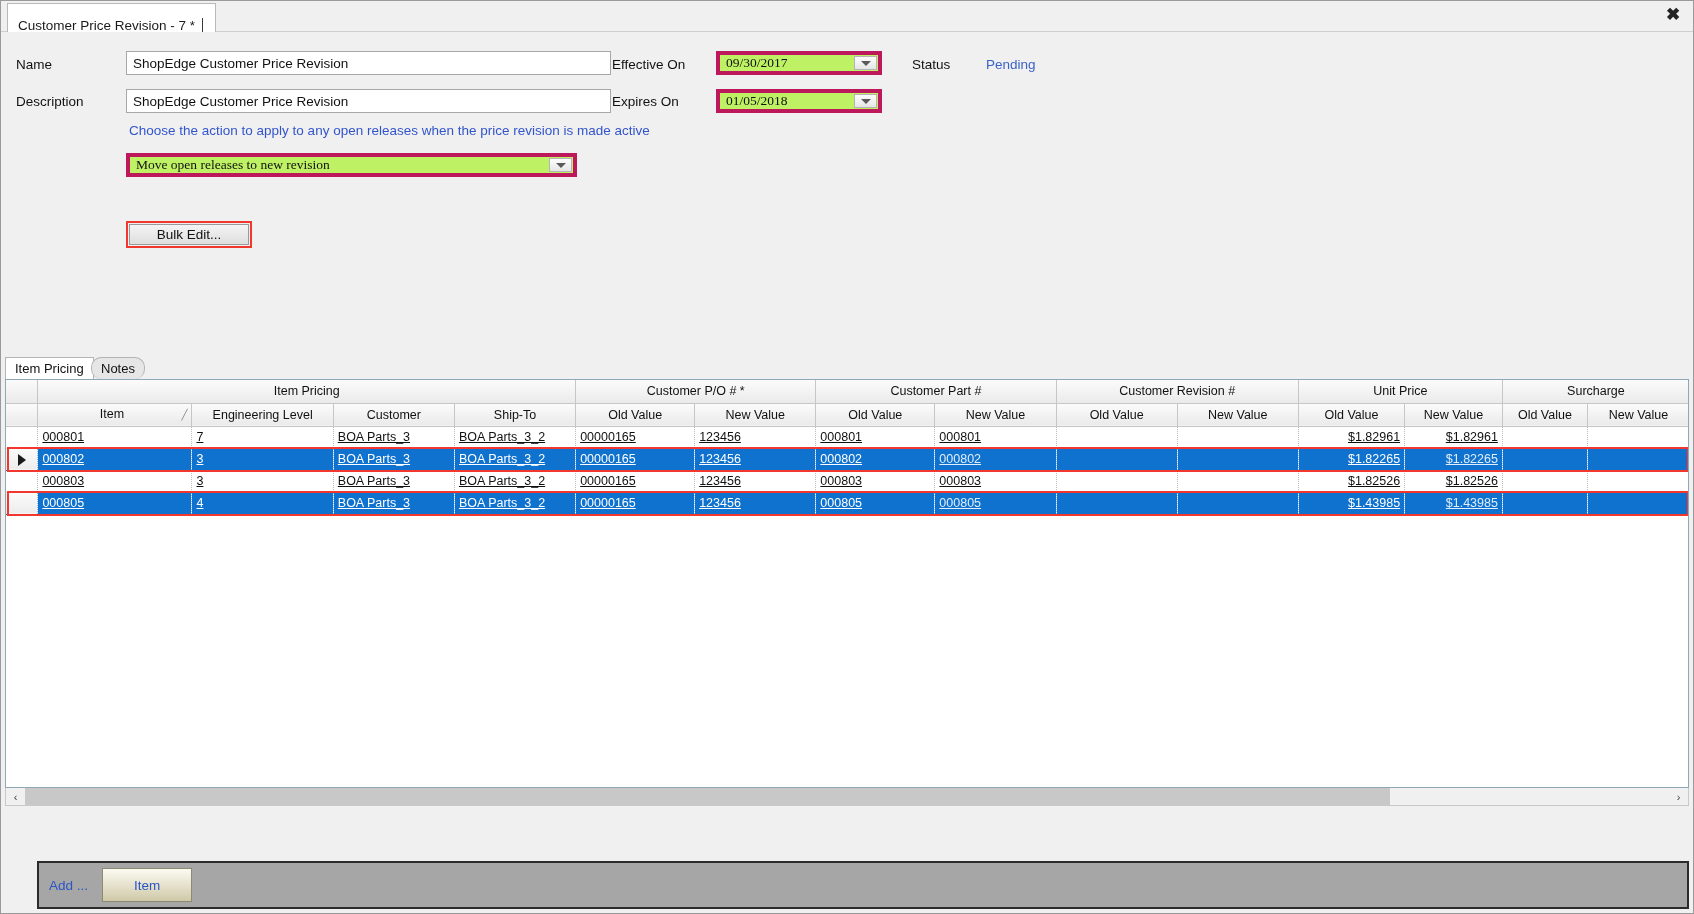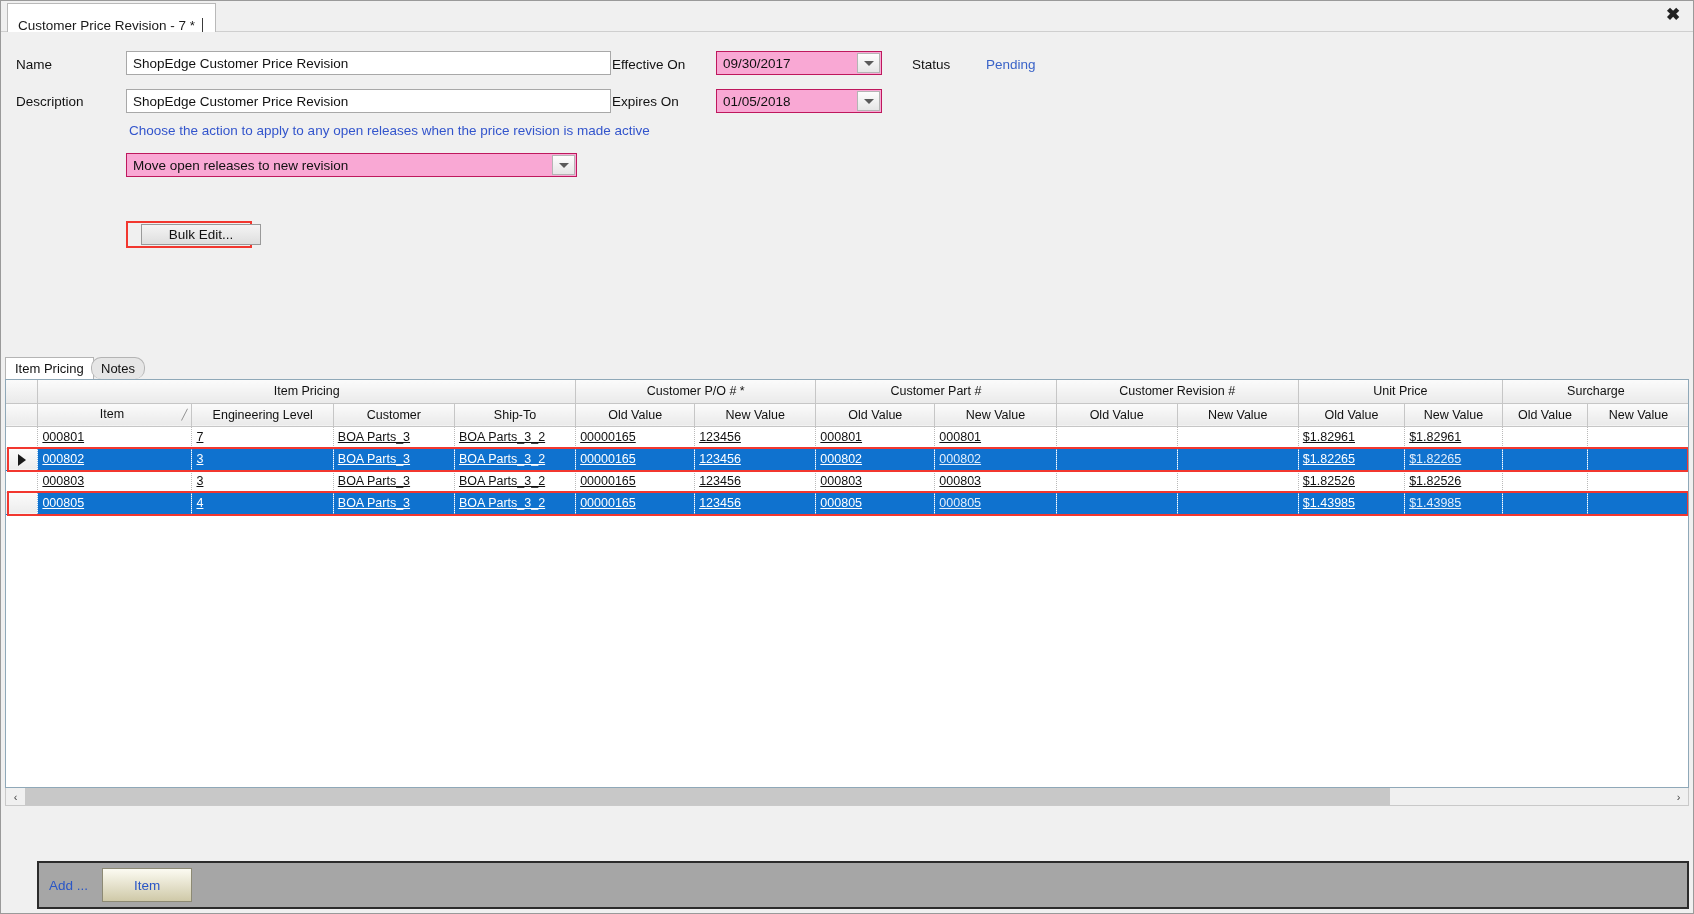--- a/index.html
+++ b/index.html
@@ -78,26 +78,27 @@
     padding: 0 6px;
     font-size: 13.5px;
     font-family: "Liberation Sans", sans-serif;
     color: #111;
     line-height: 22px;
     outline: none;
   }
   .combo {
     position: absolute;
     height: 24px;
-    background: #f9a8d4;
-    border: 1px solid #be185d;
+    background: #bef264;
+    border: 4px solid #be185d;
     display: flex;
     align-items: center;
     font-size: 13.5px;
     color: #111;
+    font-family: Liberation Serif, serif;
   }
   .combo .val {
     flex: 1;
     padding: 0 6px;
     white-space: nowrap;
     overflow: hidden;
   }
   .combo .arrowbtn {
     width: 23px;
     align-self: stretch;
@@ -135,21 +136,20 @@
     background: transparent;
   }
   .bulk-btn {
     width: 100%; height: 100%;
     background: linear-gradient(#f4f4f4, #dedede);
     border: 1px solid #9a9a9a;
     font-size: 13.5px;
     font-family: "Liberation Sans", sans-serif;
     color: #111;
     cursor: pointer;
-    margin-left: 12px;
   }
 
   
   .tabstrip {
     position: relative;
     height: 22px;
     margin-left: 4px;
   }
   .tabbtn {
     position: absolute;
@@ -221,21 +221,21 @@
   }
   td.rowhdr {
     background: linear-gradient(#fbfbfb, #ececec);
     border-right: 1px solid #c6c6c6;
     text-align: center;
     padding: 0;
   }
   td.newval { background: #fdf3dc; }
   td.strike { text-decoration: line-through; color: #6e6e6e; }
   td.muted  { color: #b3b3b3; }
-  td.num    { }
+  td.num    { text-align: right; }
 
   tr.sel td {
     background: #0f72cf !important;
     color: #ffffff !important;
     border-right: 1px dotted #7fb6e8;
     border-bottom: 1px solid #0f72cf;
   }
   tr.sel td.muted { color: #e2eefb !important; }
   tr.sel td.strike { color: #ffffff !important; }
   tr.sel td.rowhdr {

